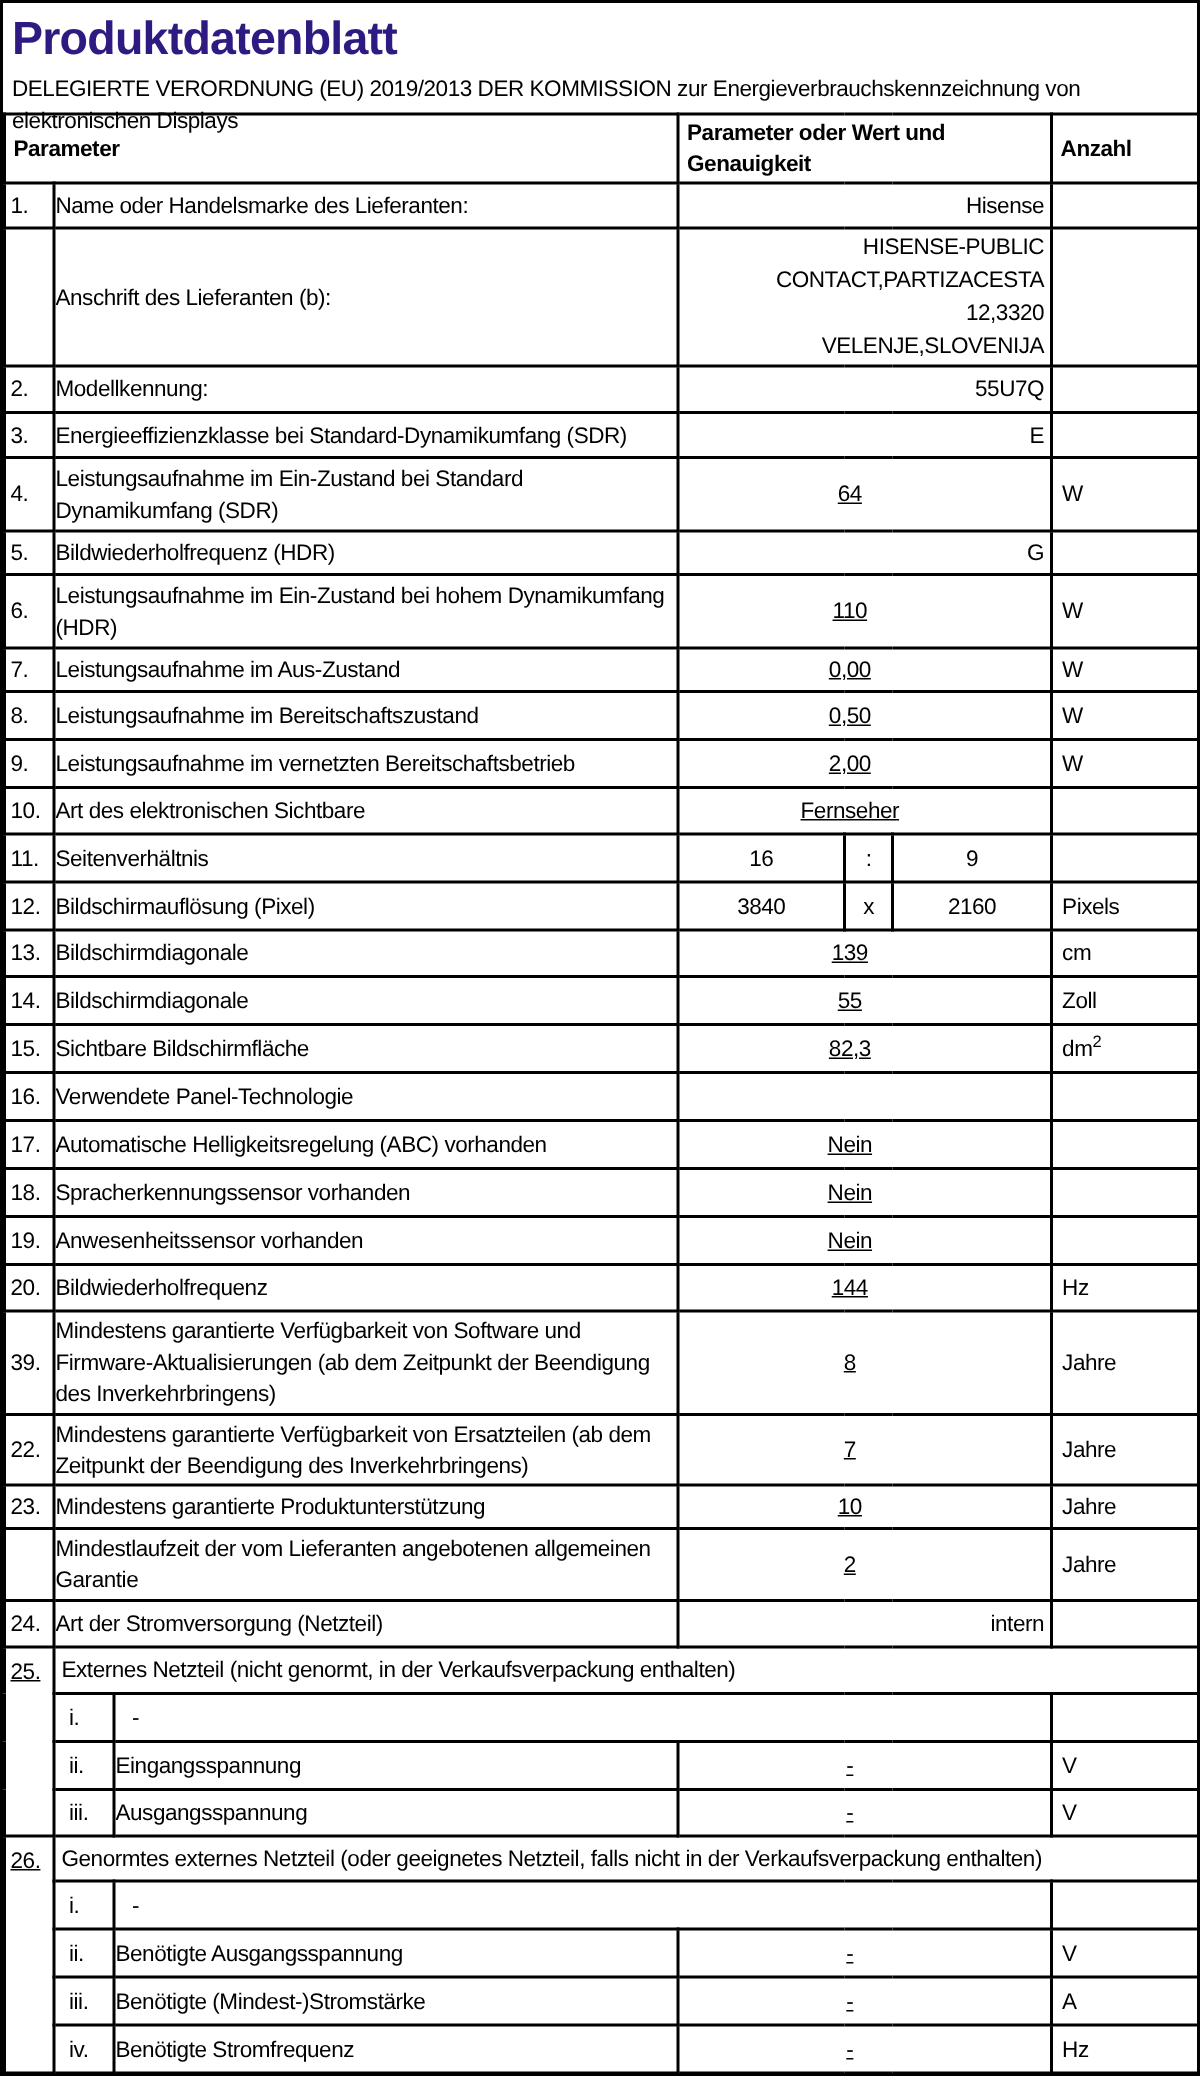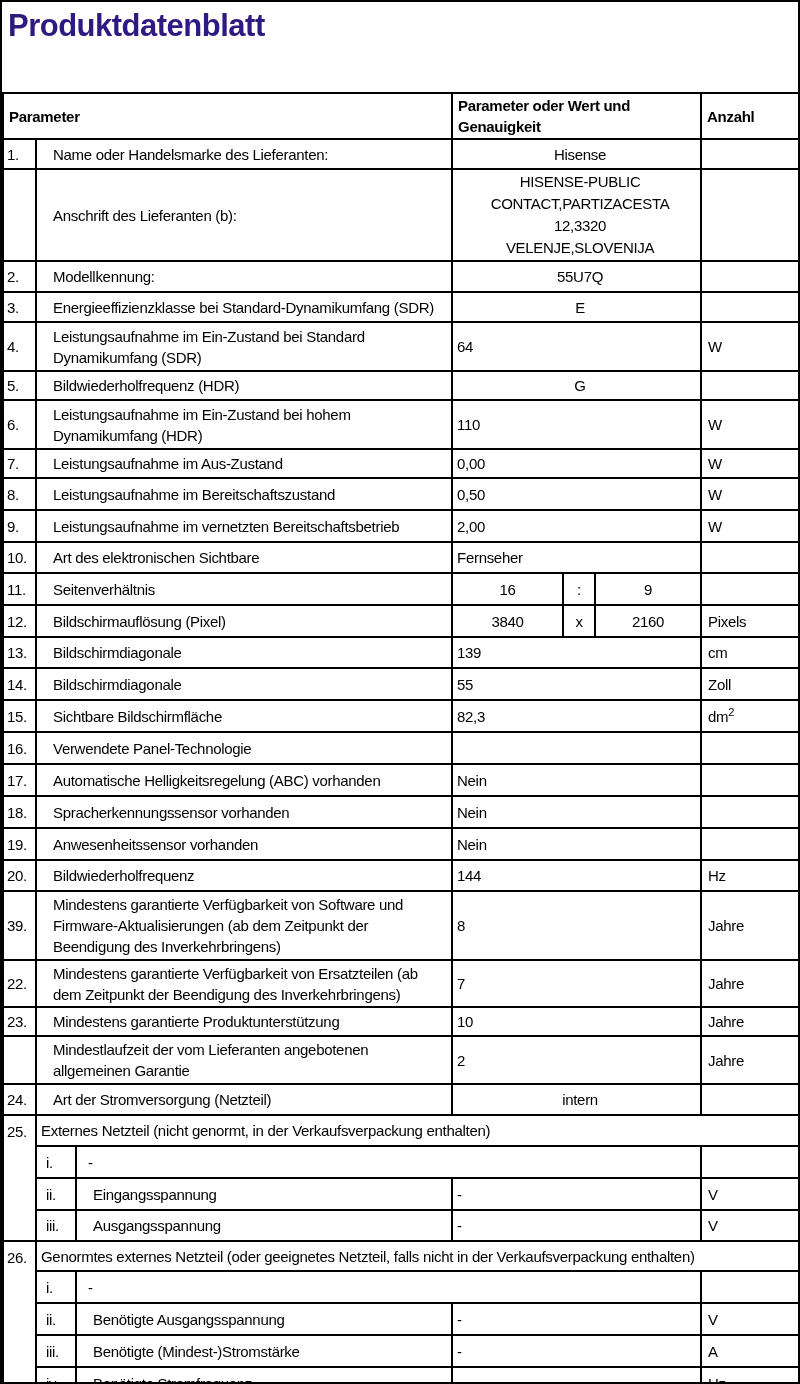--- a/index.html
+++ b/index.html
@@ -5,21 +5,21 @@
   * { box-sizing: border-box; }
   html, body { margin: 0; padding: 0; background: #ffffff; }
   .page {
     width: 800px; height: 1384px;
     border: 2px solid #000;
     background: #fff;
     font-family: "Liberation Sans", sans-serif;
     color: #000;
     overflow: hidden;
   }
-  .title-block { padding: 4px 10px 0 6px; height: 90px; }
+  .title-block { padding: 4px 10px 0 6px; height: 73px; }
   h1.page-title {
     margin: 0; padding: 0;
     font-size: 31px; font-weight: bold;
     letter-spacing: -0.5px;
     line-height: 40px;
   }
   .subtitle {
     font-size: 15px; line-height: 21px;
     letter-spacing: -0.3px;
     white-space: pre-line;
@@ -38,38 +38,40 @@
     vertical-align: middle;
     overflow: hidden;
     line-height: 21px;
   }
   .datasheet th {
     text-align: left;
     font-weight: bold;
     padding-left: 5px;
   }
   td.num { padding-left: 3px; }
-  td.num-span { vertical-align: top; padding-top: 5px; }
+  td.num-span { vertical-align: top; padding-top: 5px; text-decoration: underline; }
   td.subnum { padding-left: 9px; }
-  td.label { padding-left: 16px; }
+  td.label { padding-left: 0; }
   td.section { padding-left: 4px; }
-  td.val-left { text-align: center; padding-left: 11px; }
-  td.val-right { text-align: left; padding-right: 24px; }
+  td.val-left { text-align: right; padding-left: 11px; }
+  td.val-right { text-align: center; padding-right: 24px; text-decoration: underline; }
   td.center { text-align: center; }
   td.unit { padding-left: 6px; }
   td.multiline { white-space: pre-line; line-height: 22px; }
   td.wide-dash { padding-left: 11px; }
   sup { font-size: 11px; line-height: 0; }
 </style>
 </head>
 <body>
 
 <div class="page">
   <div class="title-block">
     <h1 class="page-title" style="color: rgb(46, 26, 128);">Produktdatenblatt</h1>
+    <div class="subtitle">DELEGIERTE VERORDNUNG (EU) 2019/2013 DER KOMMISSION zur Energieverbrauchskennzeichnung von
+elektronischen Displays</div>
   </div>
 
   <table class="datasheet">
     <colgroup>
       <col style="width:33px">
         <col style="width:40px">
         <col style="width:376px">
       <col style="width:111px">
         <col style="width:32px">
         <col style="width:106px">

